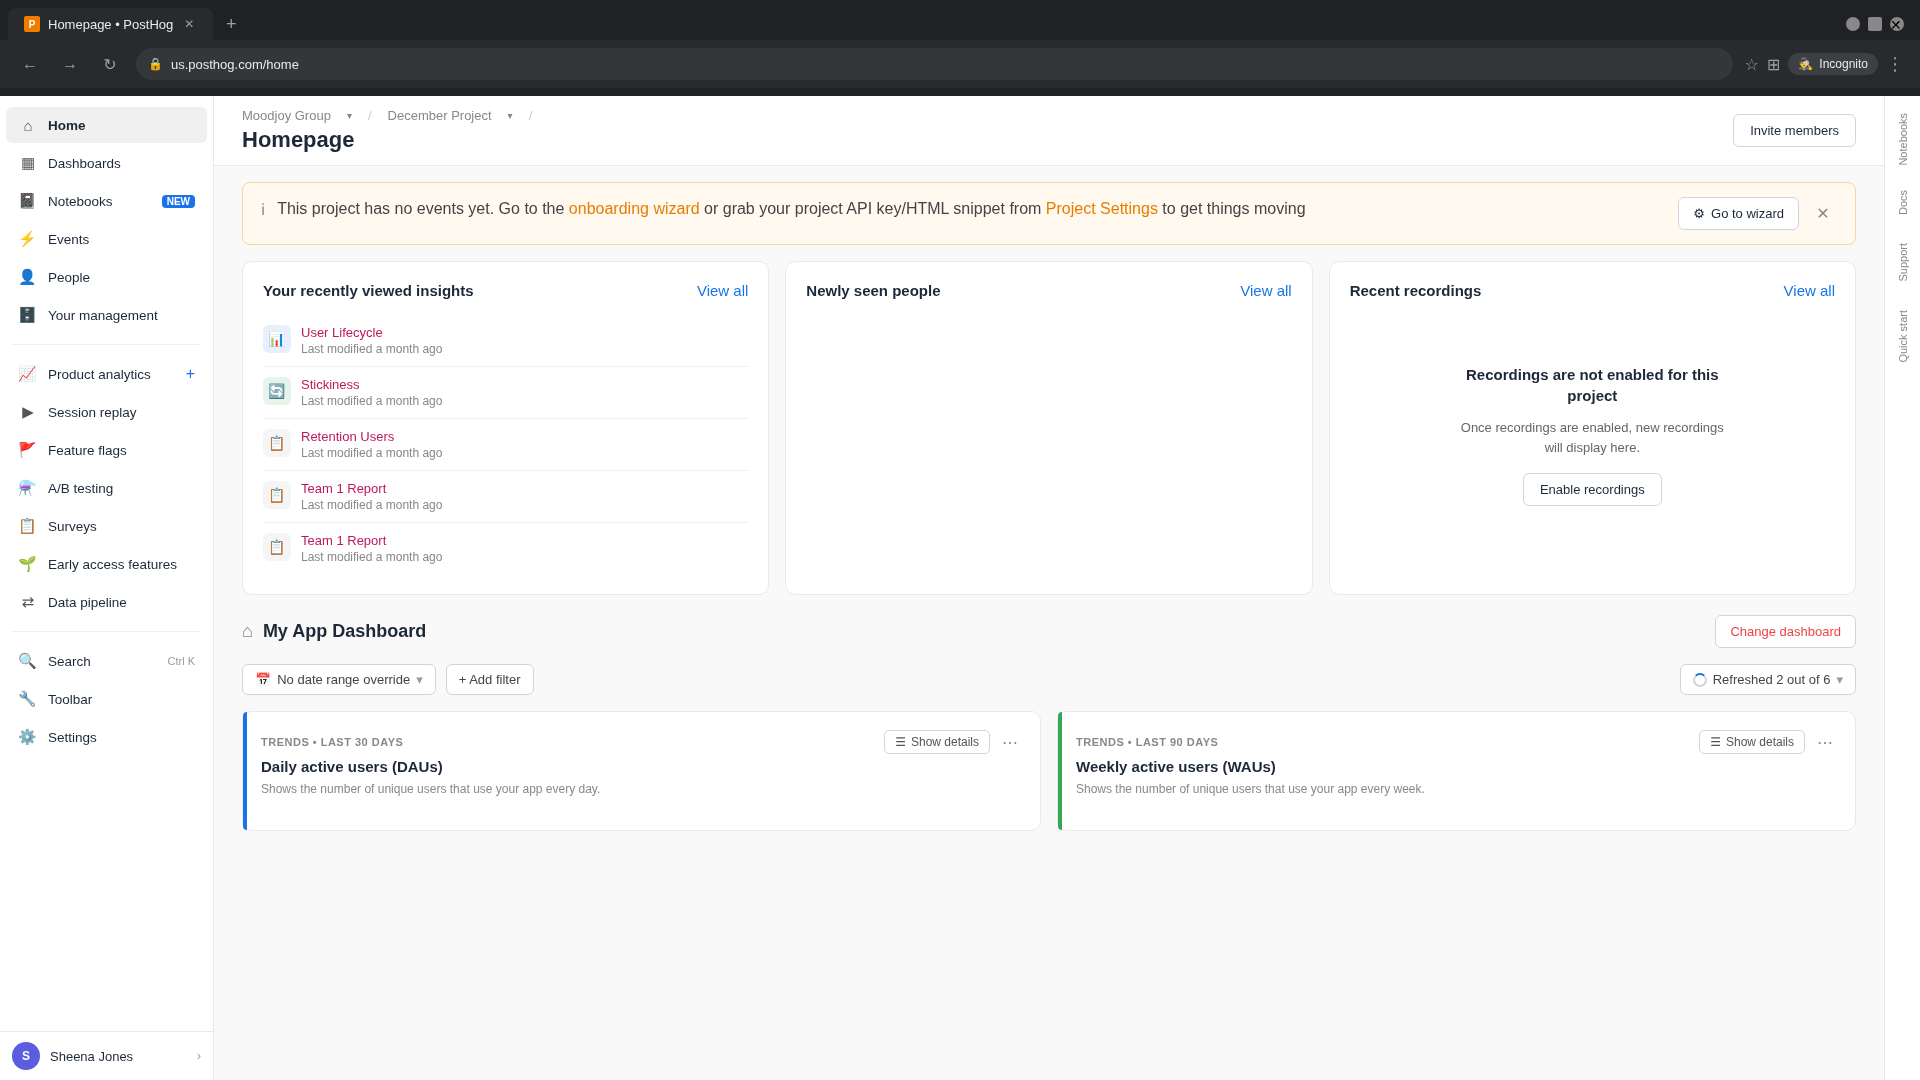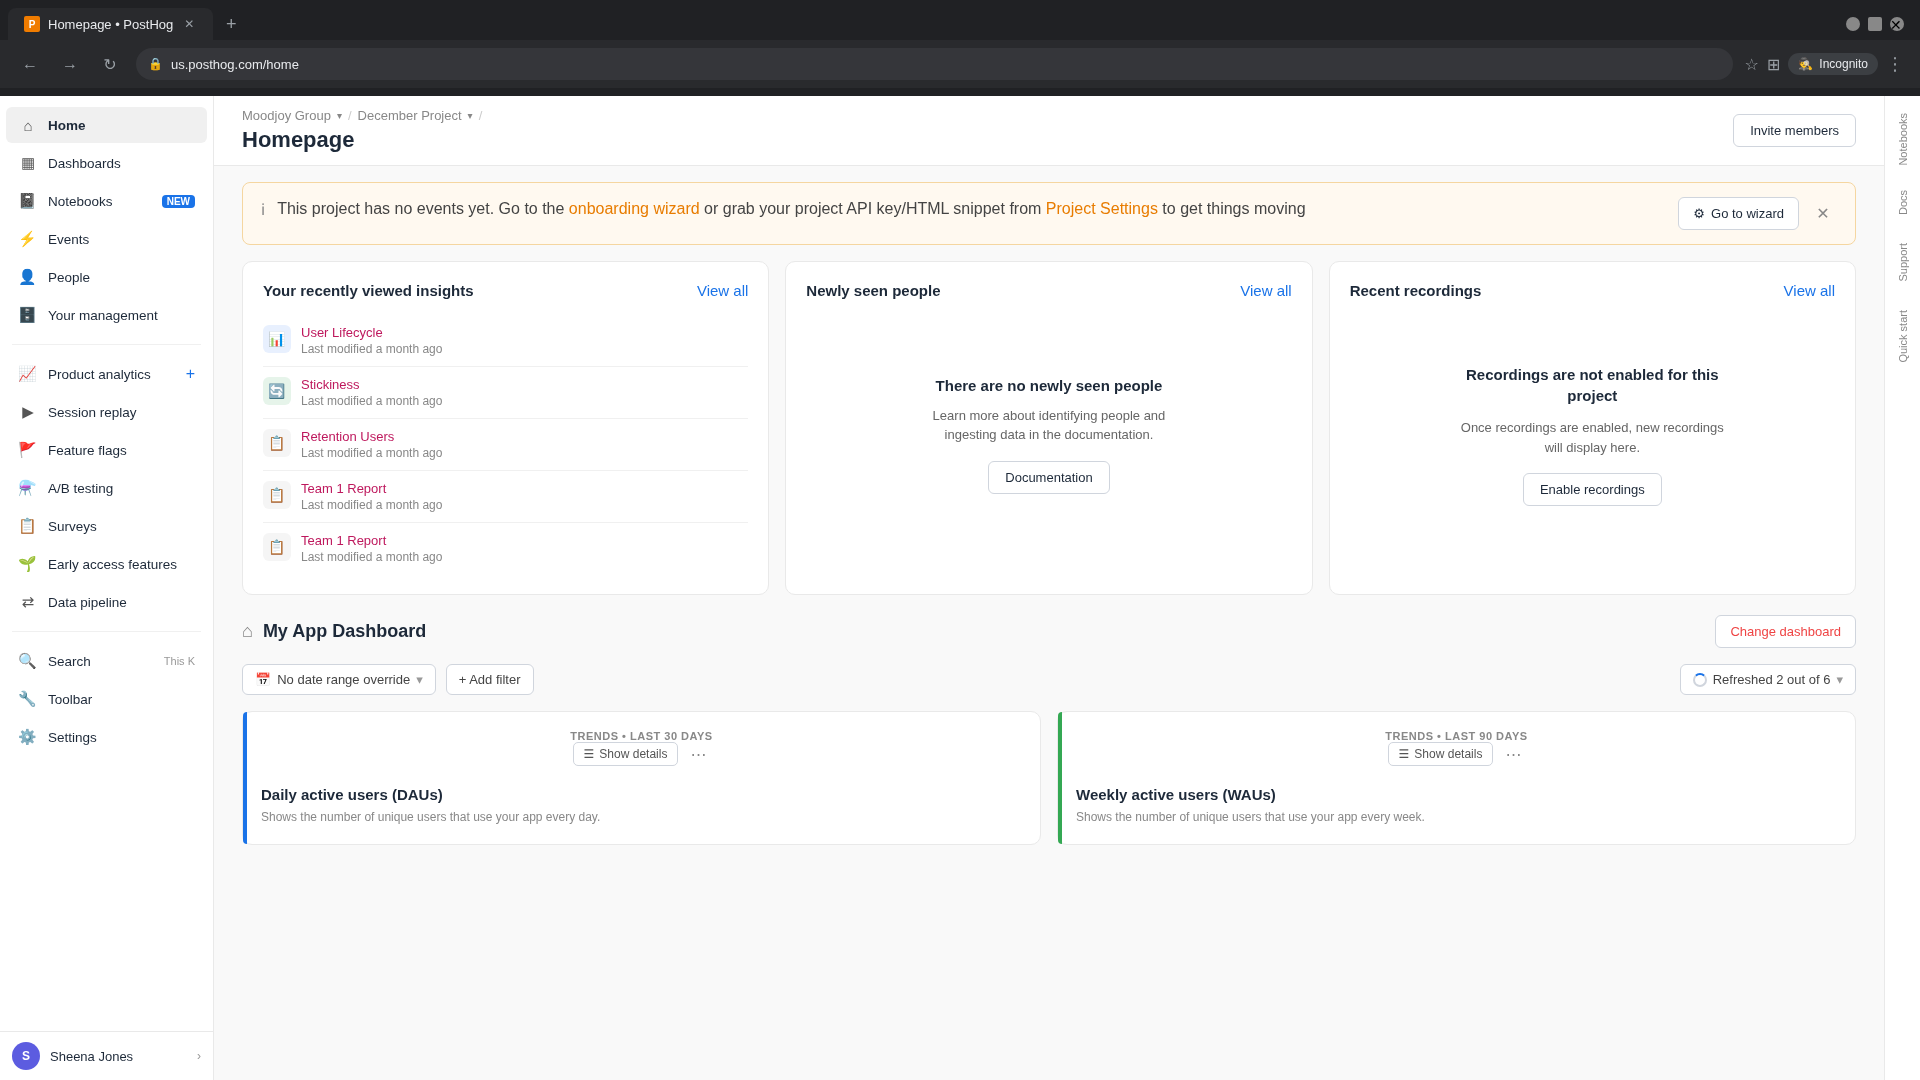--- a/index.html
+++ b/index.html
@@ -36,21 +36,21 @@
     .sidebar-arrow { margin-left: auto; color: #999; font-size: 12px; }
 
     
     .main-content { flex: 1; background: #f9f9f9; overflow-y: auto; padding: 0; position: relative; }
 
     
     .right-panel { width: 36px; background: #fff; border-left: 1px solid #e9e9e9; display: flex; flex-direction: column; align-items: center; padding: 8px 0; gap: 4px; flex-shrink: 0; }
 
     
     .page-header { background: #fff; border-bottom: 1px solid #e9e9e9; padding: 12px 28px; display: flex; align-items: center; justify-content: space-between; }
-    .breadcrumb { display: flex; align-items: center; gap: 6px; color: #888; font-size: 13px; margin-bottom: 4px; }
+    .breadcrumb { display: flex; align-items: center; gap: 16px; color: #888; font-size: 13px; margin-bottom: 4px; }
     .breadcrumb-link { color: #888; cursor: pointer; }
     .breadcrumb-sep { color: #ccc; }
     .page-title { font-size: 22px; font-weight: 700; color: #1d2939; }
     .invite-btn { background: #fff; border: 1px solid #d0d5dd; border-radius: 6px; padding: 8px 16px; font-size: 13px; font-weight: 500; cursor: pointer; color: #1d2939; }
 
     
     .info-banner { background: #fff9f0; border: 1px solid #f5d6a0; border-radius: 8px; margin: 16px 28px; padding: 14px 18px; display: flex; align-items: flex-start; gap: 12px; }
     .info-icon { color: #888; font-size: 16px; flex-shrink: 0; margin-top: 1px; }
     .info-text { flex: 1; font-size: 16px; color: #444; line-height: 1.5; }
     .info-link { color: #e87c00; cursor: pointer; text-decoration: none; }
@@ -92,21 +92,21 @@
     .filter-left { display: flex; gap: 10px; }
     .filter-btn { display: flex; align-items: center; gap: 6px; background: #fff; border: 1px solid #d0d5dd; border-radius: 6px; padding: 7px 12px; font-size: 13px; cursor: pointer; color: #444; }
     .refresh-badge { display: flex; align-items: center; gap: 6px; background: #fff; border: 1px solid #d0d5dd; border-radius: 6px; padding: 7px 12px; font-size: 13px; color: #444; cursor: pointer; }
     .refresh-spinner { width: 14px; height: 14px; border: 2px solid #d0d5dd; border-top-color: #1a73e8; border-radius: 50%; animation: spin 1s linear infinite; }
     @keyframes spin { to { transform: rotate(360deg); } }
 
     
     .metric-cards { display: flex; gap: 16px; }
     .metric-card { background: #fff; border: 1px solid #e9e9e9; border-radius: 10px; flex: 1; padding: 18px; min-height: 120px; position: relative; }
     .metric-card-left-border { position: absolute; left: 0; top: 0; bottom: 0; width: 4px; border-radius: 10px 0 0 10px; }
-    .metric-card-header { display: flex; align-items: center; justify-content: space-between; margin-bottom: 20px; flex-direction: column; }
+    .metric-card-header { display: flex; align-items: center; justify-content: space-between; margin-bottom: 4px; }
     .metric-label { font-size: 11px; font-weight: 600; color: #888; letter-spacing: 0.5px; }
     .metric-title { font-size: 15px; font-weight: 600; color: #1d2939; margin-bottom: 6px; }
     .metric-description { font-size: 12px; color: #888; line-height: 1.4; }
     .metric-card-actions { display: flex; align-items: center; gap: 8px; }
     .show-details-btn { display: flex; align-items: center; gap: 5px; font-size: 12px; color: #555; cursor: pointer; background: #fff; border: 1px solid #d0d5dd; border-radius: 5px; padding: 4px 10px; }
     .more-btn { color: #888; cursor: pointer; font-size: 16px; width: 24px; height: 24px; display: flex; align-items: center; justify-content: center; border-radius: 4px; }
   </style>
 </head>
 <body>
 
@@ -220,21 +220,21 @@
       <span>Data pipeline</span>
     </div>
 
     <div class="sidebar-section-spacer"></div>
     <div style="height: 1px; background: #f0f0f0; margin: 4px 12px;"></div>
     <div class="sidebar-section-spacer"></div>
 
     <div class="sidebar-item">
       <span class="sidebar-icon">🔍</span>
       <span>Search</span>
-      <span class="sidebar-kbd">This K</span>
+      <span class="sidebar-kbd">Ctrl K</span>
     </div>
 
     <div class="sidebar-item">
       <span class="sidebar-icon">🔧</span>
       <span>Toolbar</span>
     </div>
 
     <div class="sidebar-item">
       <span class="sidebar-icon">⚙️</span>
       <span>Settings</span>
@@ -323,25 +323,20 @@
               <span class="insight-time">Last modified a month ago</span>
             </div>
           </div>
         </div>
       </div>
 
       <div class="card">
         <div class="card-header">
           <span class="card-title">Newly seen people</span>
           <a class="view-all-link">View all</a>
-        </div>
-        <div class="empty-state">
-          <span class="empty-title">There are no newly seen people</span>
-          <span class="empty-subtitle">Learn more about identifying people and ingesting data in the documentation.</span>
-          <button class="empty-btn">Documentation</button>
         </div>
       </div>
 
       <div class="card">
         <div class="card-header">
           <span class="card-title">Recent recordings</span>
           <a class="view-all-link">View all</a>
         </div>
         <div class="empty-state">
           <span class="empty-title" style="max-width: 280px; text-align: center; line-height: 1.4;">Recordings are not enabled for this project</span>

